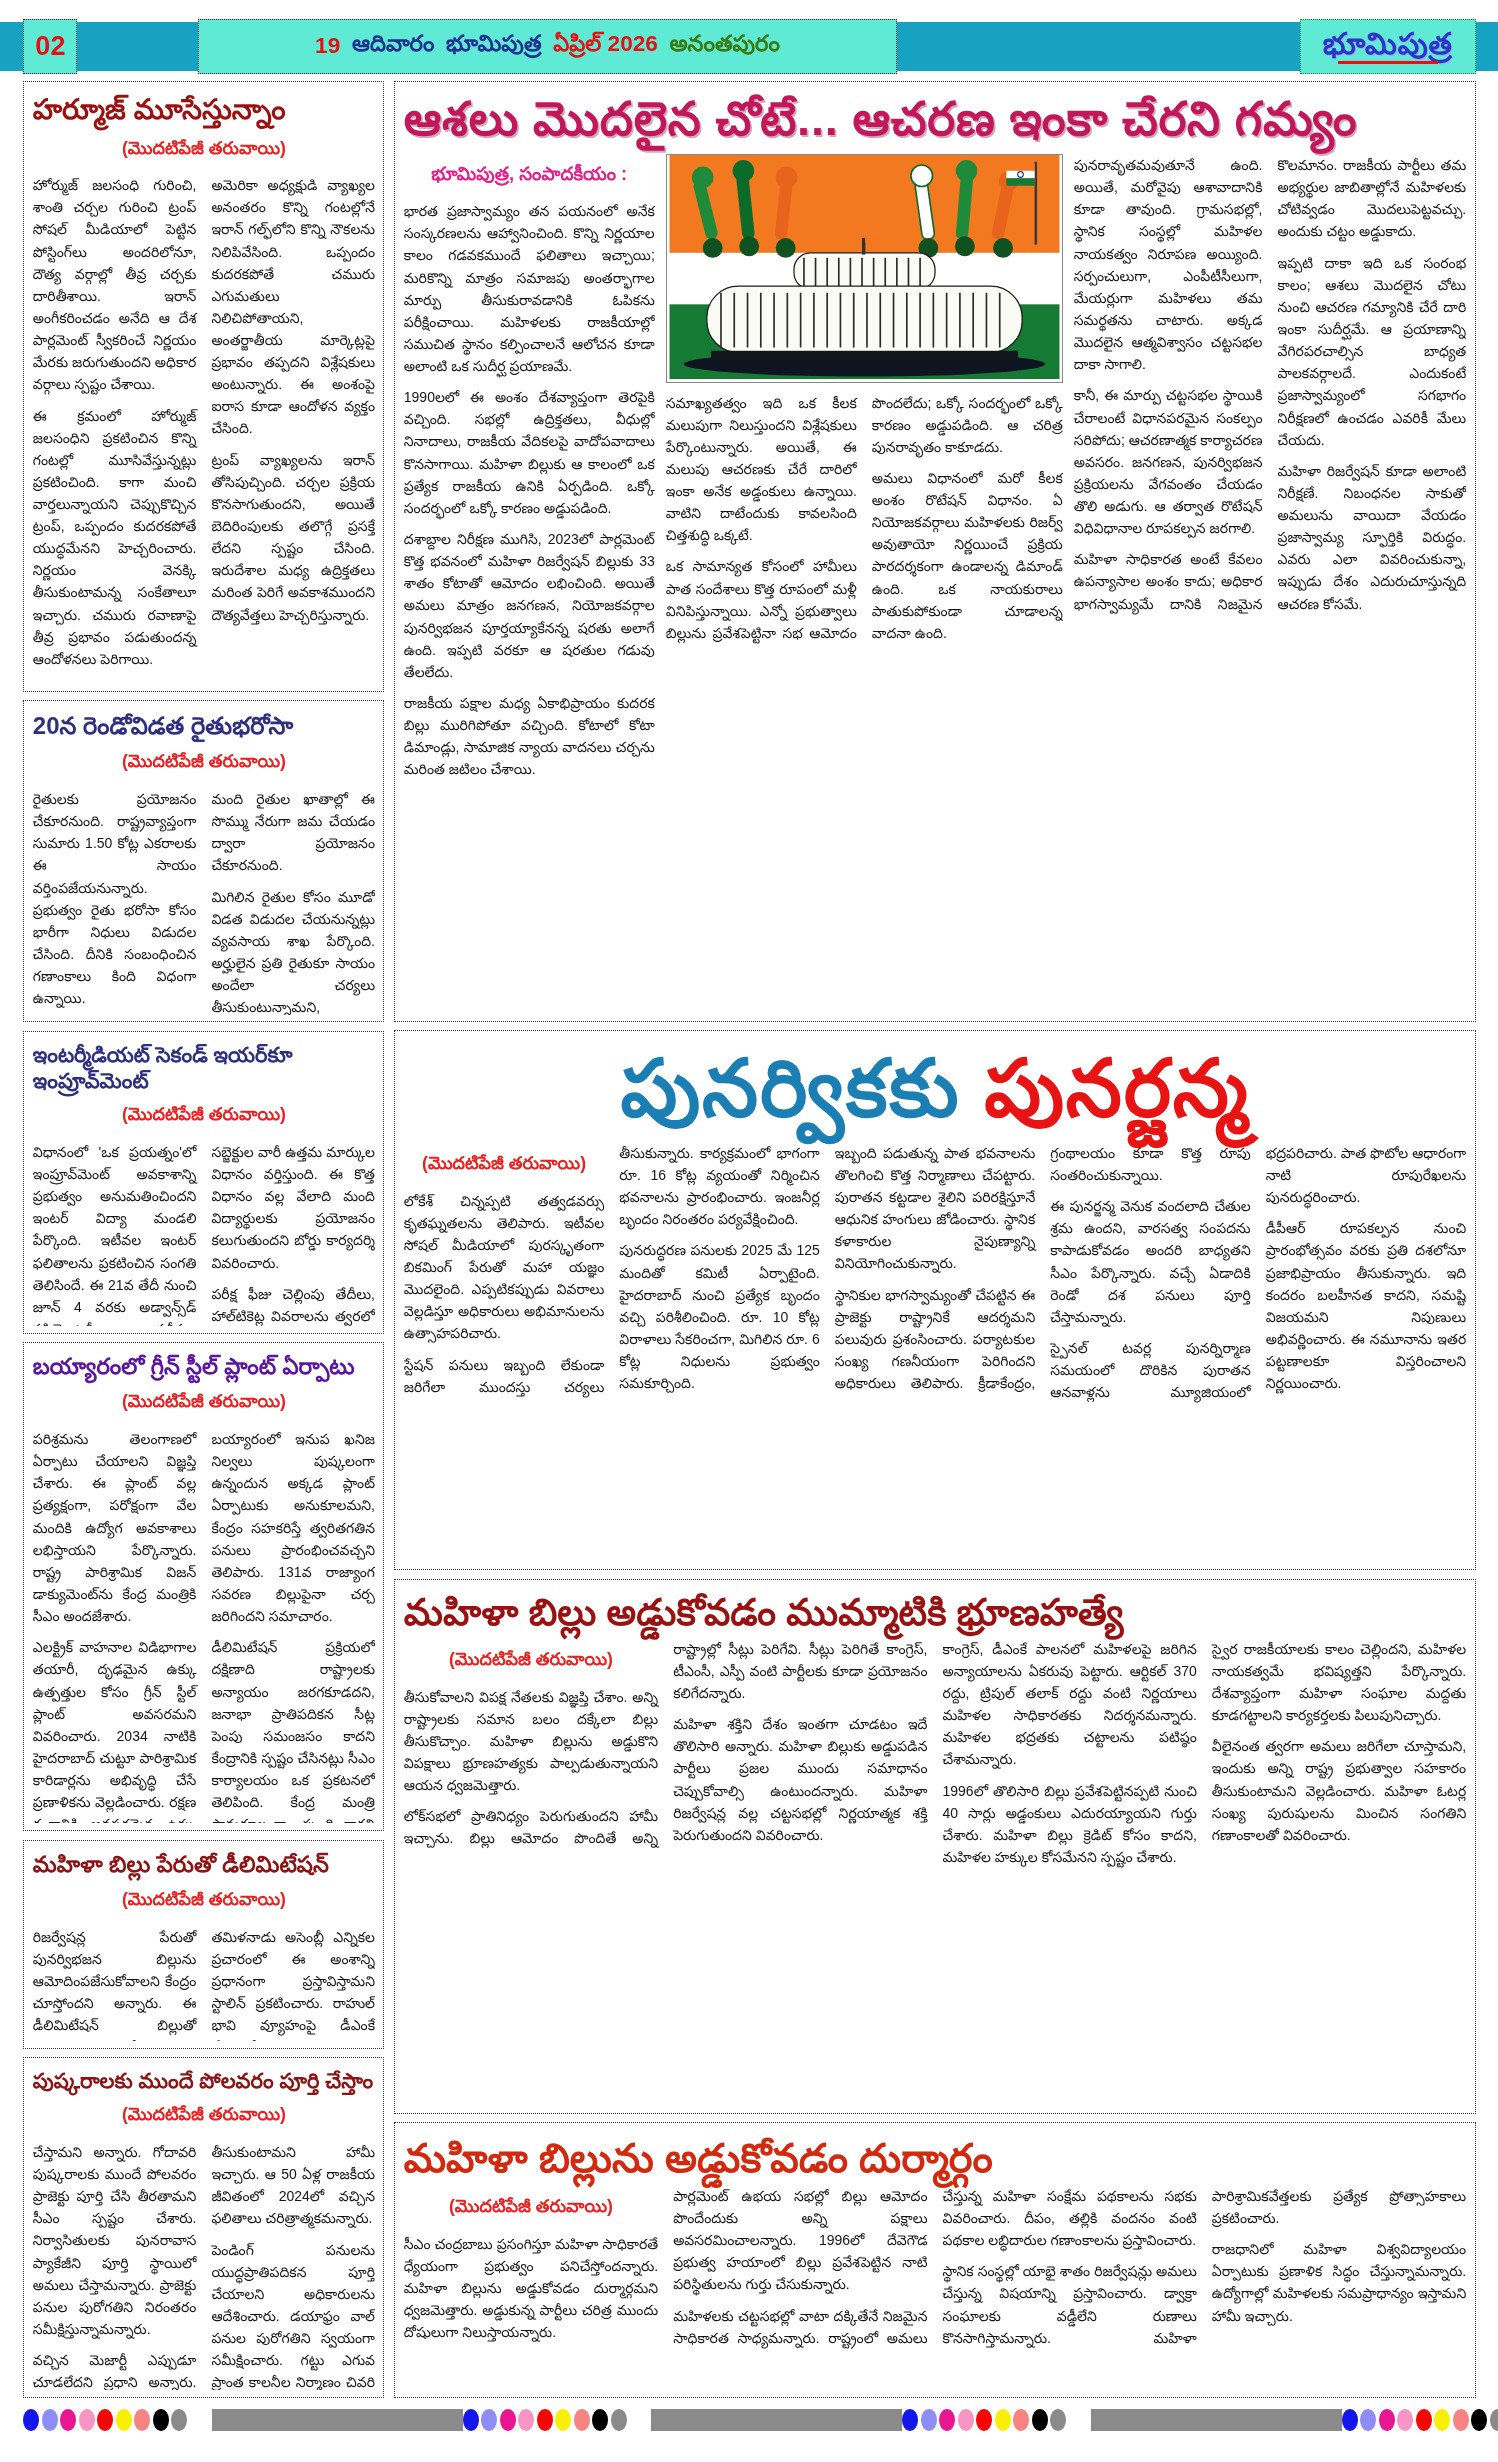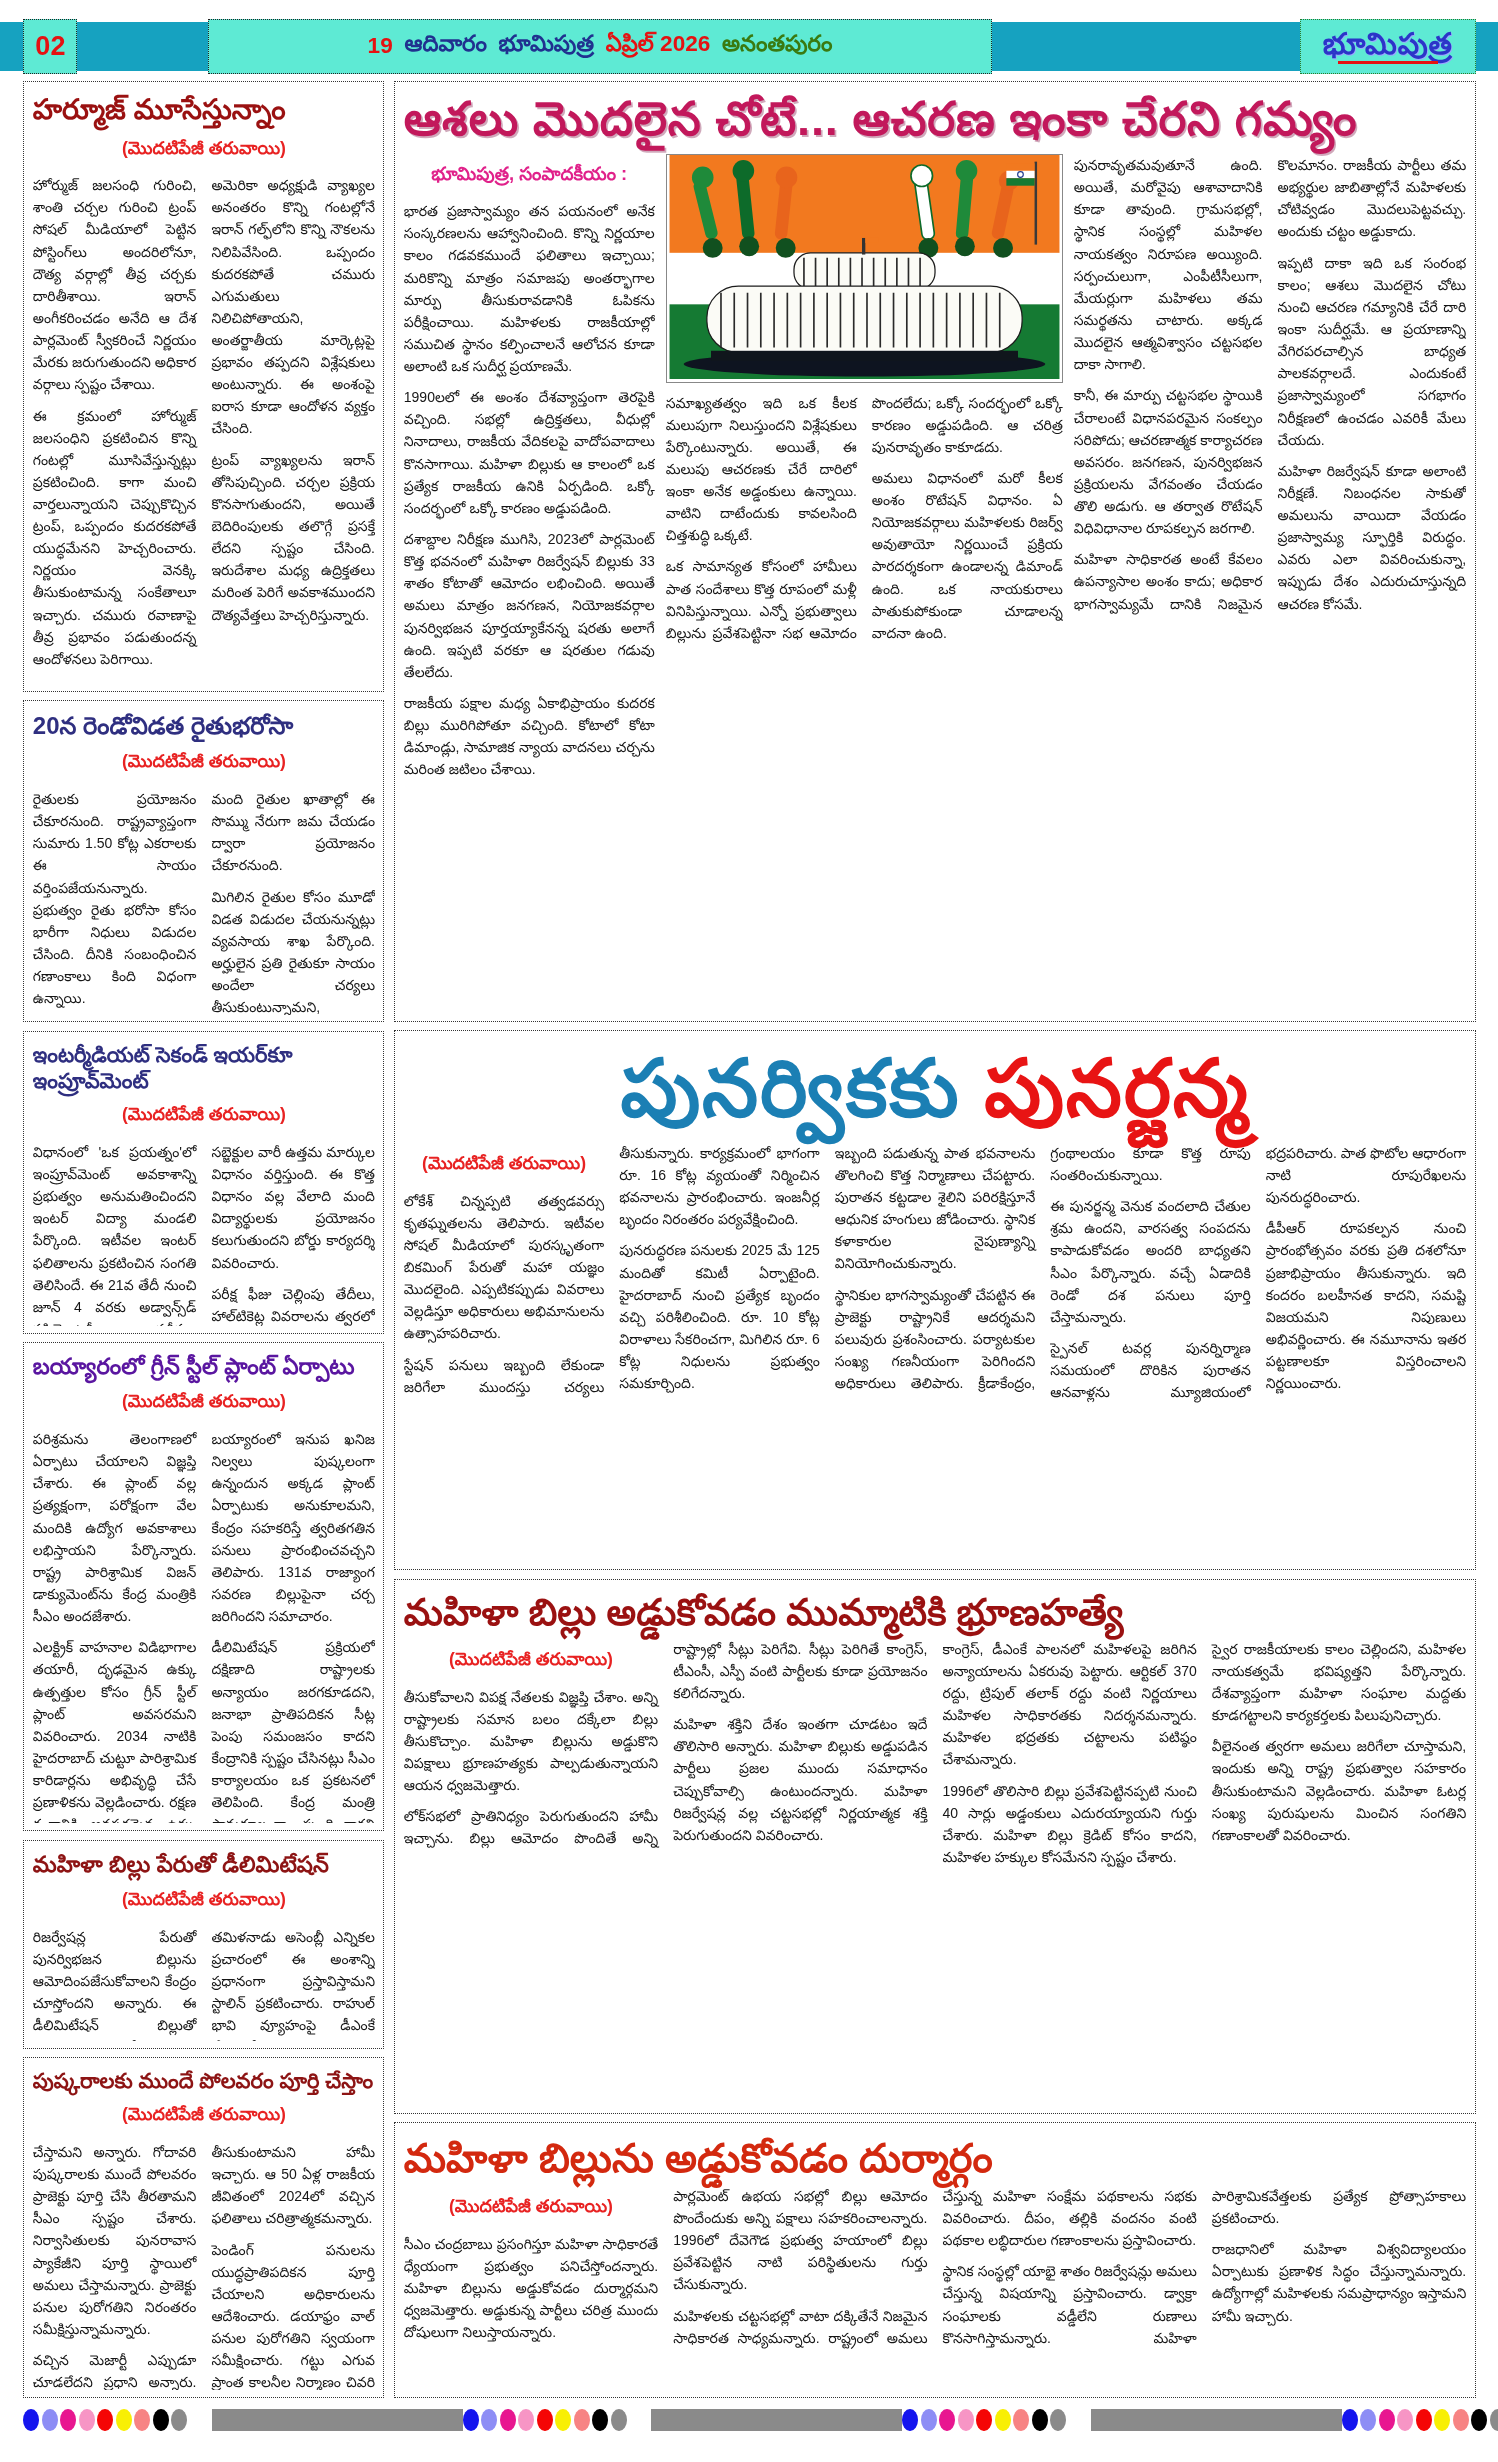--- a/index.html
+++ b/index.html
@@ -13,21 +13,21 @@
   html,body{background:#fff}
   body{
     width:1499px;height:2462px;overflow:hidden;position:relative;
     font-family:"Liberation Sans","DejaVu Sans",sans-serif;color:var(--text);
   }
   
   .masthead{margin-top:22px;height:49px;background:var(--masthead_bar);position:relative}
   .m-box{position:absolute;top:-3.3px;height:55px;background:#5eead4;border:1.7px dotted #222;
          display:flex;align-items:center;justify-content:center}
   .pageno{left:23.4px;width:54px;color:var(--masthead_red);font-size:27px;font-weight:bold}
-  .datebox{left:208px;width:784px;font-size:22.6px;font-weight:bold;gap:11.7px}
+  .datebox{left:198px;width:699px;font-size:22.6px;font-weight:bold;gap:11.7px}
   .datebox .red{color:var(--masthead_red)} .datebox .blue{color:var(--masthead_blue)} .datebox .green{color:var(--masthead_green)}
   .logobox{right:23.4px;width:176px;flex-direction:column;border-color:#2a7a2a}
   .logotext{color:var(--logo_blue);font-size:30px;font-weight:bold;letter-spacing:0.8px;
             text-shadow:0.8px 0.8px 0 #9aa6ff;line-height:1}
   .logorule{width:100px;height:2.5px;background:var(--masthead_red);margin-top:2.5px}
   
   .content{display:flex;gap:10px;padding:0 23.4px;margin-top:10px}
   .rail{width:361px;display:flex;flex-direction:column;gap:8.4px}
   .main{flex:1;display:flex;flex-direction:column;gap:8.4px}
   section.art{border:1.7px dotted #333;padding:6.7px 8.4px;display:flex;flex-direction:column;overflow:hidden;background:#fff}
@@ -271,21 +271,21 @@
           <p>స్వైర రాజకీయాలకు కాలం చెల్లిందని, మహిళల నాయకత్వమే భవిష్యత్తని పేర్కొన్నారు. దేశవ్యాప్తంగా మహిళా సంఘాల మద్దతు కూడగట్టాలని కార్యకర్తలకు పిలుపునిచ్చారు.</p>
           <p>వీలైనంత త్వరగా అమలు జరిగేలా చూస్తామని, ఇందుకు అన్ని రాష్ట్ర ప్రభుత్వాల సహకారం తీసుకుంటామని వెల్లడించారు. మహిళా ఓటర్ల సంఖ్య పురుషులను మించిన సంగతిని గణాంకాలతో వివరించారు.</p>
         </div>
     </section>
 
     <section class="art" style="height:276px">
       <h2 class="hl durmargam">మహిళా బిల్లును అడ్డుకోవడం దుర్మార్గం</h2>
       <div class="cols cols-4 grow">
         <div class="byline">(మొదటిపేజీ తరువాయి)</div>
       <p>సీఎం చంద్రబాబు ప్రసంగిస్తూ మహిళా సాధికారతే ధ్యేయంగా ప్రభుత్వం పనిచేస్తోందన్నారు. మహిళా బిల్లును అడ్డుకోవడం దుర్మార్గమని ధ్వజమెత్తారు. అడ్డుకున్న పార్టీలు చరిత్ర ముందు దోషులుగా నిలుస్తాయన్నారు.</p>
-          <p>పార్లమెంట్ ఉభయ సభల్లో బిల్లు ఆమోదం పొందేందుకు అన్ని పక్షాలు సహకరించాలన్నారు. 1996లో దేవెగౌడ ప్రభుత్వ హయాంలో బిల్లు ప్రవేశపెట్టిన నాటి పరిస్థితులను గుర్తు చేసుకున్నారు.</p>
+          <p>పార్లమెంట్ ఉభయ సభల్లో బిల్లు ఆమోదం పొందేందుకు అన్ని పక్షాలు అవసరమించాలన్నారు. 1996లో దేవెగౌడ ప్రభుత్వ హయాంలో బిల్లు ప్రవేశపెట్టిన నాటి పరిస్థితులను గుర్తు చేసుకున్నారు.</p>
           <p>మహిళలకు చట్టసభల్లో వాటా దక్కితేనే నిజమైన సాధికారత సాధ్యమన్నారు. రాష్ట్రంలో అమలు చేస్తున్న మహిళా సంక్షేమ పథకాలను సభకు వివరించారు. దీపం, తల్లికి వందనం వంటి పథకాల లబ్ధిదారుల గణాంకాలను ప్రస్తావించారు.</p>
           <p>స్థానిక సంస్థల్లో యాభై శాతం రిజర్వేషన్లు అమలు చేస్తున్న విషయాన్ని ప్రస్తావించారు. డ్వాక్రా సంఘాలకు వడ్డీలేని రుణాలు కొనసాగిస్తామన్నారు. మహిళా పారిశ్రామికవేత్తలకు ప్రత్యేక ప్రోత్సాహకాలు ప్రకటించారు.</p>
           <p>రాజధానిలో మహిళా విశ్వవిద్యాలయం ఏర్పాటుకు ప్రణాళిక సిద్ధం చేస్తున్నామన్నారు. ఉద్యోగాల్లో మహిళలకు సమప్రాధాన్యం ఇస్తామని హామీ ఇచ్చారు.</p>
         </div>
     </section>
 
   </div>
 </div>
 
 <div class="footer-strip">

